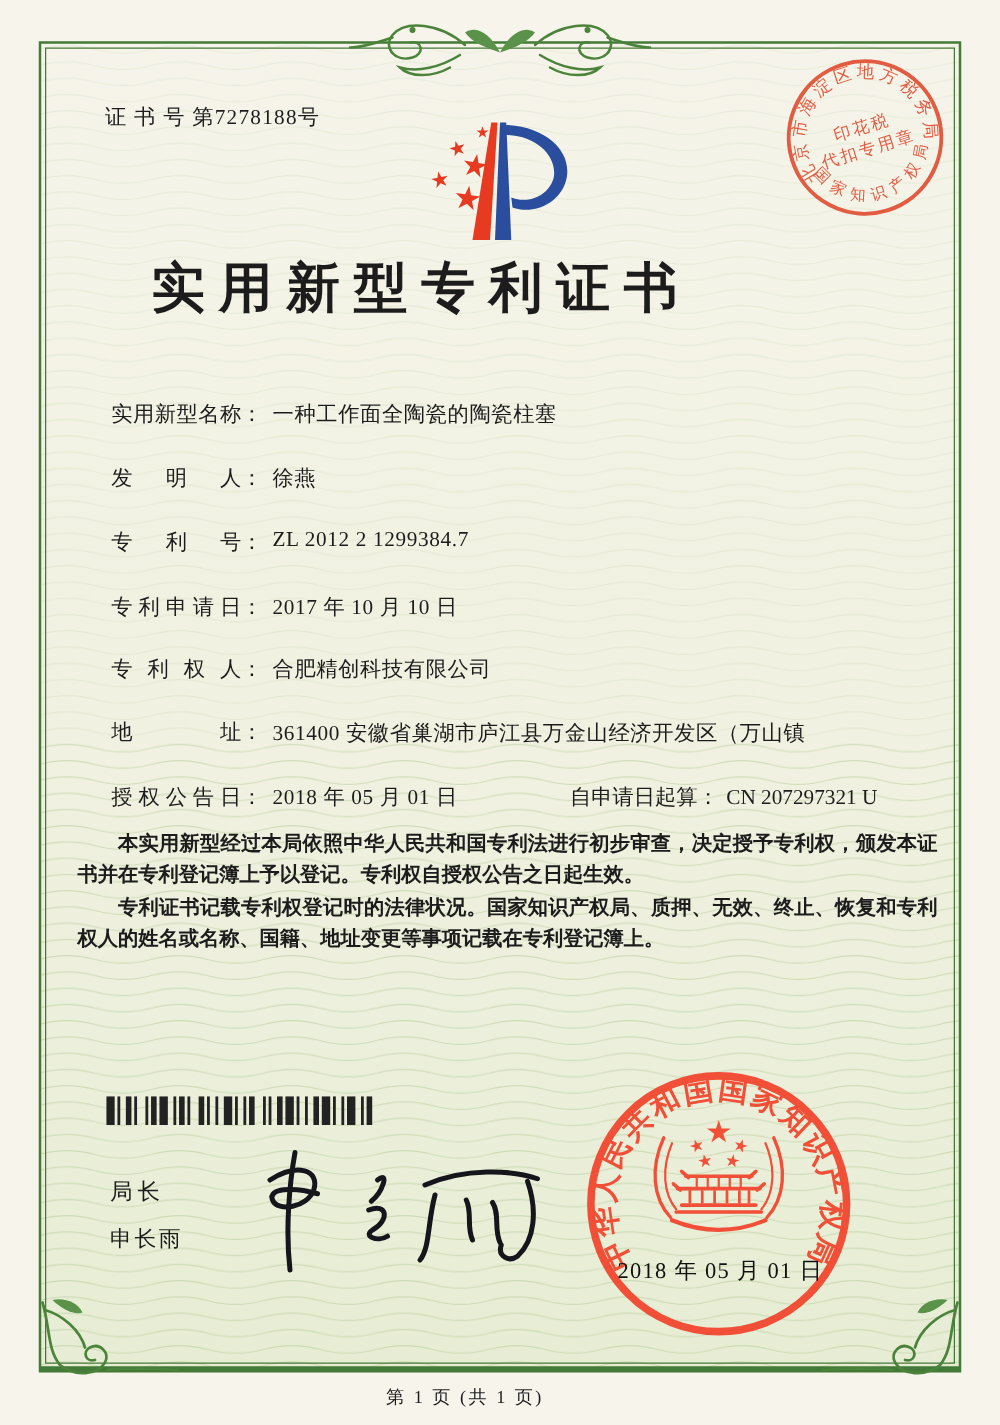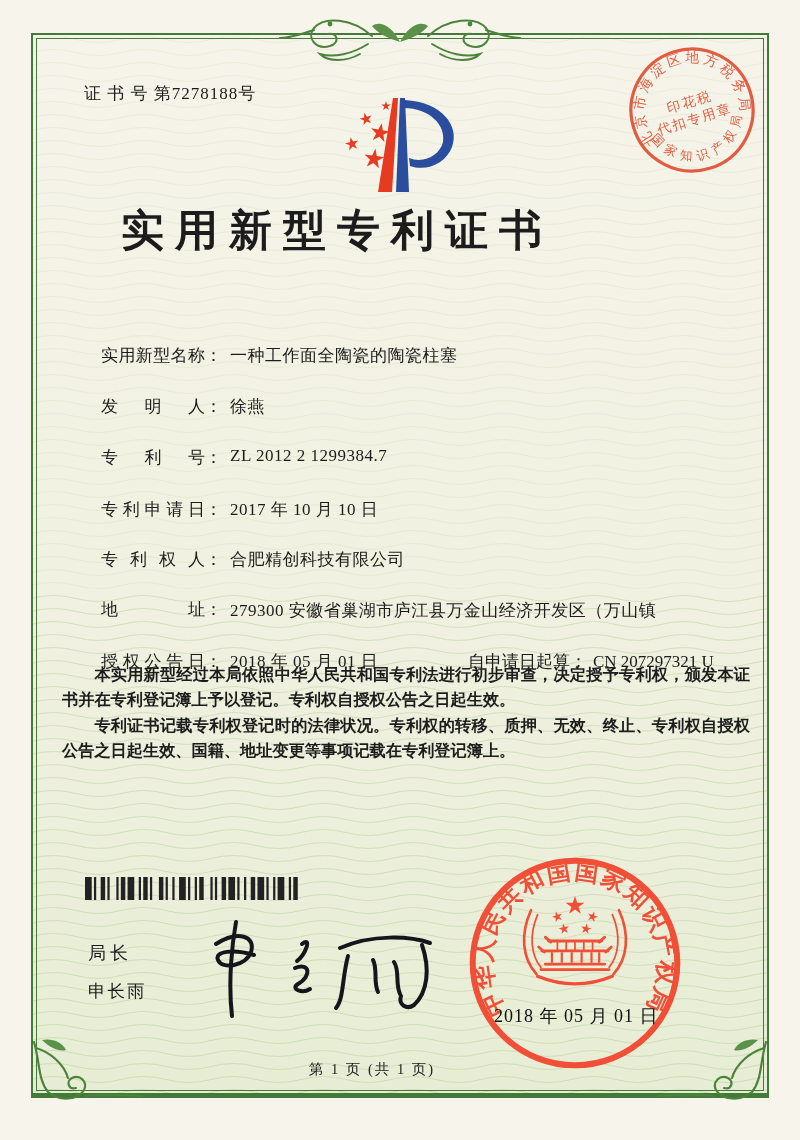--- a/index.html
+++ b/index.html
@@ -15,38 +15,38 @@
   .frame-inner{position:absolute;left:36px;top:38px;right:36px;bottom:49px;
     border:1px solid #447a37;z-index:2;pointer-events:none;}
   
   .paper-pattern{position:absolute;left:31px;top:33px;width:738px;height:1065px;z-index:0;}
   
   .cert-number{position:absolute;left:84px;top:82px;font-size:17px;letter-spacing:1px;z-index:3;}
   .logo{position:absolute;left:330px;top:92px;width:145px;height:108px;z-index:3;}
   .title{position:absolute;left:0;top:202px;width:663px;text-align:center;
     font-size:43px;font-weight:bold;letter-spacing:11px;text-indent:11px;z-index:3;}
   .fields{position:absolute;left:85px;top:0;width:680px;z-index:3;font-size:17px;}
-  .frow{position:absolute;left:16px;width:680px;white-space:nowrap;margin-top:24px;}
+  .frow{position:absolute;left:4px;width:680px;white-space:nowrap;}
   .flabel{display:inline-block;width:104px;text-align:justify;text-align-last:justify;vertical-align:top;}
   .fcolon{display:inline-block;vertical-align:top;margin-right:8px;}
   .fval{display:inline-block;vertical-align:top;letter-spacing:0.5px;white-space:normal;}
   .fval .vline{line-height:26px;}
   .pair2{position:absolute;left:367px;top:0;white-space:nowrap;}
   .pair2 .fcolon{margin-right:6px;}
   .paras{position:absolute;left:62px;top:663px;width:688px;font-size:16.2px;
     line-height:25.4px;text-align:justify;z-index:3;}
   .paras p{margin:0;text-indent:2em;font-weight:bold;}
   .barcode{position:absolute;left:85px;top:877px;width:215px;height:23px;z-index:3;}
   .sig-title{position:absolute;left:88px;top:941px;font-size:18px;letter-spacing:4px;z-index:3;}
   .sig-name{position:absolute;left:88px;top:979px;font-size:17.5px;letter-spacing:2px;z-index:3;}
   .signature{position:absolute;left:198px;top:908px;width:250px;height:115px;z-index:3;}
   .seal{position:absolute;left:465px;top:853px;width:220px;height:220px;z-index:4;opacity:0.92;}
   .seal-date{position:absolute;left:494px;top:1004px;font-size:18px;letter-spacing:1px;
     color:#111;z-index:5;}
-  .footer{position:absolute;left:0;top:1060px;width:744px;text-align:center;
+  .footer{position:absolute;left:0;top:1108px;width:744px;text-align:center;
     font-size:14.5px;letter-spacing:2px;z-index:3;}
   .tax-stamp{position:absolute;left:622px;top:40px;width:140px;height:140px;z-index:5;opacity:0.9;}
   .ornament-top{position:absolute;left:272px;top:8px;width:256px;height:62px;z-index:3;}
   .flourish-bl{position:absolute;left:26px;top:1032px;width:120px;height:72px;z-index:3;}
   .flourish-br{position:absolute;right:26px;top:1032px;width:120px;height:72px;z-index:3;}
   
   .seal-ring-text{font-family:"Liberation Serif","DejaVu Serif",serif;
     font-size:21.5px;letter-spacing:2px;fill:#f2422a;font-weight:bold;}
   .stamp-arc-top{font-size:13.8px;letter-spacing:3.5px;fill:#e04c30;}
   .stamp-arc-bottom{font-size:12.5px;letter-spacing:5.5px;fill:#e04c30;}
@@ -138,31 +138,31 @@
   <div class="frow" style="top:422px">
     <span class="flabel">专利号</span><span class="fcolon">：</span><span class="fval">ZL 2012 2 1299384.7</span>
   </div>
   <div class="frow" style="top:474px">
     <span class="flabel">专利申请日</span><span class="fcolon">：</span><span class="fval">2017 年 10 月 10 日</span>
   </div>
   <div class="frow" style="top:524px">
     <span class="flabel">专利权人</span><span class="fcolon">：</span><span class="fval">合肥精创科技有限公司</span>
   </div>
   <div class="frow" style="top:574px">
-    <span class="flabel">地址</span><span class="fcolon">：</span><span class="fval"><span class="vline" style="display:block">279300 安徽省巢湖市庐江县万金山经济开发区（万山镇</span></span>
+    <span class="flabel">地址</span><span class="fcolon">：</span><span class="fval"><span class="vline" style="display:block">361400 安徽省巢湖市庐江县万金山经济开发区（万山镇</span></span>
   </div>
   <div class="frow" style="top:626px">
     <span class="flabel">授权公告日</span><span class="fcolon">：</span><span class="fval">2018 年 05 月 01 日</span>
     <span class="pair2"><span>自申请日起算</span><span class="fcolon">：</span><span>CN 207297321 U</span></span>
   </div>
 </div>
 
 <div class="paras">
   <p>本实用新型经过本局依照中华人民共和国专利法进行初步审查，决定授予专利权，颁发本证书并在专利登记簿上予以登记。专利权自授权公告之日起生效。</p>
-  <p>专利证书记载专利权登记时的法律状况。专利权的转移、质押、无效、终止、专利权自授权公告之日起生效、国籍、地址变更等事项记载在专利登记簿上。</p>
+  <p>专利证书记载专利权登记时的法律状况。国家知识产权局、质押、无效、终止、恢复和专利权人的姓名或名称、国籍、地址变更等事项记载在专利登记簿上。</p>
 </div>
 
 <svg class="barcode" viewBox="0 0 215 23" preserveAspectRatio="none">
   <g fill="#222">
       <rect x="0" y="0" width="6.71875" height="23"></rect>
       <rect x="8.958333333333334" y="0" width="2.2395833333333335" height="23"></rect>
       <rect x="15.677083333333334" y="0" width="4.479166666666667" height="23"></rect>
       <rect x="22.395833333333336" y="0" width="2.2395833333333335" height="23"></rect>
       <rect x="31.354166666666668" y="0" width="2.2395833333333335" height="23"></rect>
       <rect x="35.833333333333336" y="0" width="4.479166666666667" height="23"></rect>

